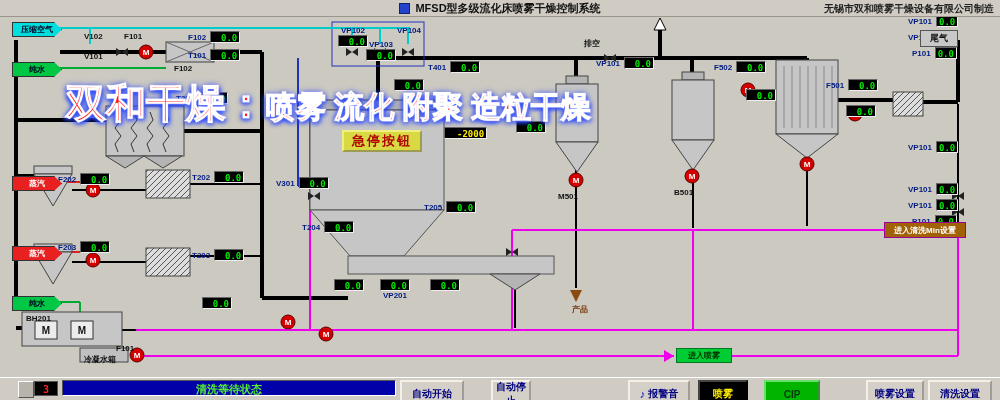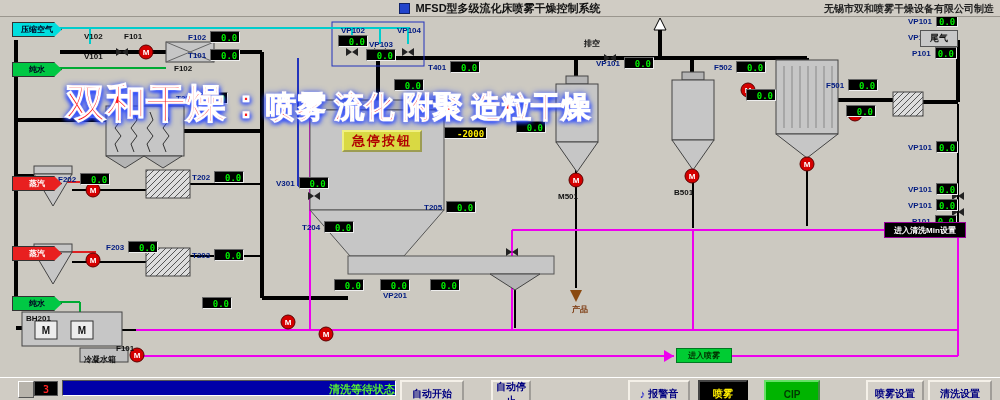--- a/index.html
+++ b/index.html
@@ -25,42 +25,42 @@
   .tag{position:absolute;width:48px;height:13px;display:flex;align-items:center;justify-content:center;
        font-size:8px;font-weight:bold;clip-path:polygon(0 0,84% 0,100% 50%,84% 100%,0 100%);
        border:1px solid #333;}
   
   #estop{position:absolute;left:342px;top:130px;width:80px;height:22px;background:#d9d943;
          border:2px outset #f0f080;color:#b00000;font-size:13px;font-weight:bold;z-index:6;
          display:flex;align-items:center;justify-content:center;letter-spacing:2px;padding:0;}
   #exhaust-tag{position:absolute;left:920px;top:30px;width:36px;height:15px;background:#c8c8c8;
          border:1px solid #555;font-size:9px;font-weight:bold;color:#111;display:flex;
          align-items:center;justify-content:center;z-index:4;}
-  #timer-box{position:absolute;left:884px;top:222px;width:80px;height:14px;background:#000000;
+  #timer-box{position:absolute;left:884px;top:222px;width:80px;height:14px;background:#a16207;
          color:#fff;font-size:8px;font-weight:bold;display:flex;align-items:center;
          justify-content:center;z-index:4;border:1px solid #990099;}
   #feed-box{position:absolute;left:676px;top:348px;width:54px;height:13px;background:#00cc33;
          color:#003300;font-size:8px;font-weight:bold;display:flex;align-items:center;
          justify-content:center;z-index:4;border:1px solid #007722;}
   
   #watermark{position:absolute;left:66px;top:76px;z-index:7;white-space:nowrap;font-weight:bold;
          color:#ff1a1a;-webkit-text-stroke:1px #ffffff;
          text-shadow:0 0 2px #ffffff,0 0 6px #2746ff,2px 2px 4px #2746ff,-2px 2px 4px #2746ff;}
   #watermark .brand{font-size:40px;}
   #watermark .slogan{font-size:30px;}
   
   #bottombar{position:absolute;left:0;bottom:0;width:1000px;height:22px;background:#d0ccc4;
          border-top:1px solid #fff;z-index:9;}
   #counter-icon{position:absolute;left:18px;top:3px;width:14px;height:15px;background:#b8b4ac;
          border:1px solid;border-color:#fff #555 #555 #fff;}
   #counter{position:absolute;left:34px;top:3px;width:24px;height:15px;background:#000;color:#ff2222;
          font-family:"DejaVu Sans Mono",monospace;font-weight:bold;font-size:10px;text-align:center;
          line-height:15px;border:1px solid #555;box-sizing:border-box;}
   #status-panel{position:absolute;left:62px;top:2px;width:334px;height:16px;background:#0000a8;
-         color:#55ee33;font-size:11px;font-weight:bold;text-align:right;line-height:17px;
+         color:#55ee33;font-size:11px;font-weight:bold;text-align:center;line-height:17px;
          border:1px solid;border-color:#555 #fff #fff #555;box-sizing:border-box;}
   .wbtn{position:absolute;top:2px;height:18px;background:#d4d0c8;border:2px outset #f4f0e8;
         font-family:"Liberation Sans",sans-serif;font-size:10px;font-weight:bold;color:#000080;
         display:flex;align-items:center;justify-content:center;gap:3px;padding:12px 2px;box-sizing:border-box;}
   .wbtn.dark{background:#000;color:#ffee00;border-color:#444;}
   .wbtn.green{background:#00b400;color:#003a00;border-color:#66e066;}
   .alarm-note{color:#0000cc;font-size:11px;}
 </style>
 </head>
 <body>
@@ -319,21 +319,21 @@
         <span class="sval">0.0</span>
       </div>
       <div class="sensor" style="left: 192px; top: 171px;">
         <span class="slabel">T202</span>
         <span class="sval">0.0</span>
       </div>
       <div class="sensor" style="left: 276px; top: 177px;">
         <span class="slabel">V301</span>
         <span class="sval">0.0</span>
       </div>
-      <div class="sensor" style="left: 58px; top: 241px; margin-left: 48px;">
+      <div class="sensor" style="left: 58px; top: 241px;">
         <span class="slabel">F203</span>
         <span class="sval">0.0</span>
       </div>
       <div class="sensor" style="left: 192px; top: 249px;">
         <span class="slabel">T203</span>
         <span class="sval">0.0</span>
       </div>
       <div class="sensor" style="left: 302px; top: 221px;">
         <span class="slabel">T204</span>
         <span class="sval">0.0</span>

